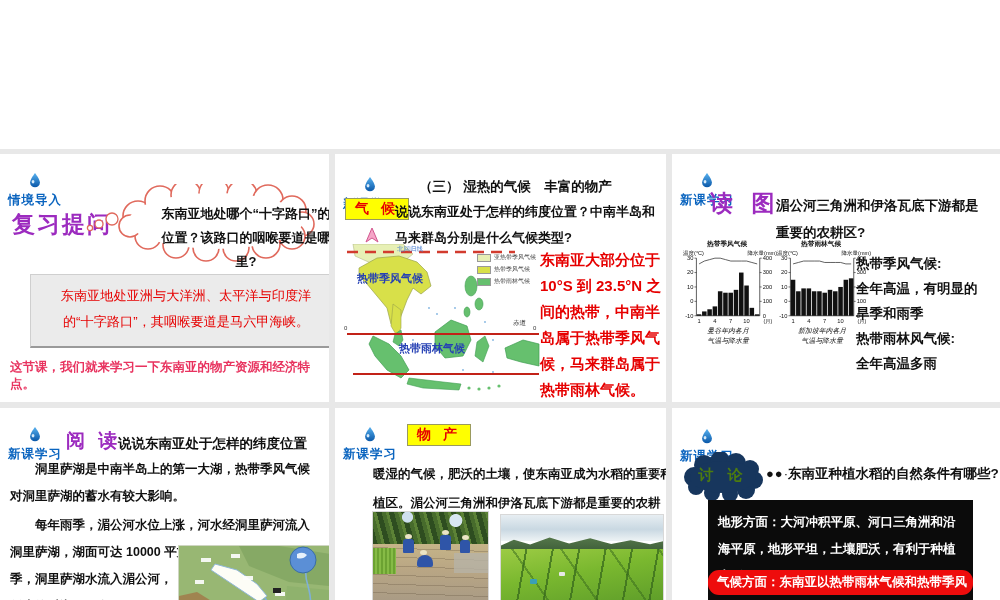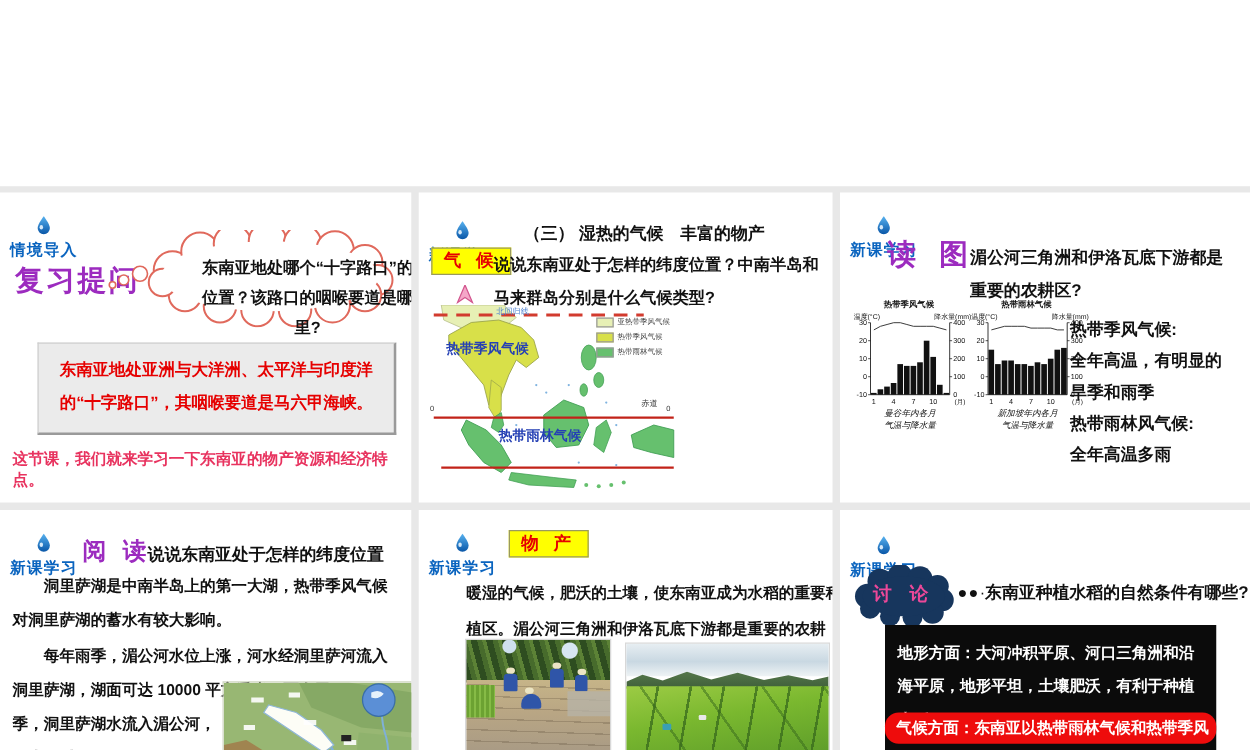--- a/index.html
+++ b/index.html
@@ -12,21 +12,21 @@
   .hdr{position:absolute;display:flex;align-items:center;gap:4px;color:#0a64bf;
        font-weight:bold;font-size:12.5px;letter-spacing:1px;flex-direction:column;}
   .purple{color:#9c2bbf;font-weight:bold;}
   .bold{font-weight:bold;color:#111;}
   .red{color:#e60000;}
   .badge{display:inline-block;background:#ffff00;border:1px solid #9a9a5e;padding:1px 9px;
          color:#e60000;font-weight:bold;font-size:14px;letter-spacing:4px;}
   .cloudtxt{position:absolute;font-weight:bold;color:#111;text-align:center;margin-left:28px;}
   .graybox{position:absolute;background:#ebebeb;border-top:1px solid #cfcfcf;border-left:1px solid #cfcfcf;
            border-right:2px solid #9a9a9a;border-bottom:2px solid #9a9a9a;
-           color:#e60000;font-weight:bold;font-size:13.2px;line-height:26px;text-align:center;padding:8px 4px;}
+           color:#e60000;font-weight:normal;font-size:13.2px;line-height:26px;text-align:center;padding:8px 17px;}
   .maplabel{position:absolute;color:#2540b4;font-weight:bold;font-size:11px;}
   .tinyblue{position:absolute;color:#4a7fd0;font-size:6.5px;}
   .tinynum{position:absolute;color:#333;font-size:6px;}
   .legend{position:absolute;display:flex;flex-direction:column;gap:3px;}
   .lg-row{display:flex;align-items:center;gap:3px;}
   .lg-sw{width:12px;height:6px;border:0.5px solid #999;}
   .lg-tx{font-size:6px;color:#444;}
   .chart{position:absolute;top:84px;width:96px;}
   .s3line{font-size:13.5px;font-weight:bold;line-height:25px;color:#111;}
   .photo{position:absolute;border:1px solid #d8d8d8;overflow:hidden;}
@@ -154,20 +154,21 @@
       <div class="lg-row">
           <span class="lg-sw" style="background: rgb(216, 224, 73);"></span>
         <span class="lg-tx">热带季风气候</span>
         </div>
       <div class="lg-row">
           <span class="lg-sw" style="background: rgb(102, 192, 110);"></span>
         <span class="lg-tx">热带雨林气候</span>
         </div>
     </div>
 
+    <div class="abs red" style="left:205px;top:93px;width:122px;font-size:15px;font-weight:bold;line-height:26px">东南亚大部分位于10°S 到 23.5°N 之间的热带，中南半岛属于热带季风气候，马来群岛属于热带雨林气候。</div>
   </div>
 
   <div class="slide c3 r1">
     <div class="hdr" style="left:8px;top:18px">
       <svg width="14" height="16" viewBox="0 0 20 22">
           <path d="M10 1C10 1 3 10 3 14.5a7 7 0 0 0 14 0C17 10 10 1 10 1Z" fill="url(#dropgrad)"></path>
           <ellipse cx="7.2" cy="13.5" rx="2" ry="2.6" fill="#eaf6ff" opacity="0.9"></ellipse>
         </svg>
       <span>新课学习</span>
     </div>
@@ -378,20 +379,20 @@
         <circle cx="54" cy="11" r="10"></circle>
           <circle cx="68" cy="17" r="9"></circle>
           <circle cx="72" cy="28" r="9"></circle>
         <circle cx="64" cy="38" r="9"></circle>
           <circle cx="48" cy="42" r="8"></circle>
           <circle cx="30" cy="41" r="8"></circle>
           <circle cx="14" cy="35" r="8"></circle>
         <ellipse cx="41" cy="25" rx="33" ry="16"></ellipse>
       </g>
     </svg>
-    <div class="abs" style="left:10px;top:58px;width:82px;text-align:center;color:#ec4899;font-weight:bold;font-size:15px;letter-spacing:5px">讨 论</div>
+    <div class="abs" style="left:10px;top:58px;width:82px;text-align:center;color:#4d7c0f;font-weight:bold;font-size:15px;letter-spacing:5px">讨 论</div>
     <div class="abs" style="left:94px;top:58px;font-size:13px;color:#111;letter-spacing:1px">●●·</div>
     <div class="abs bold" style="left:116px;top:57px;width:212px;font-size:13.5px">东南亚种植水稻的自然条件有哪些?</div>
     <div class="blackbox" style="left:36px;top:92px;width:245px;height:100px">地形方面：大河冲积平原、河口三角洲和沿海平原，地形平坦，土壤肥沃，有利于种植水稻</div>
     <div class="redbanner" style="left:36px;top:162px;width:256px;height:25px">气候方面：东南亚以热带雨林气候和热带季风</div>
   </div>
 
 </div>
 
 </body></html>

